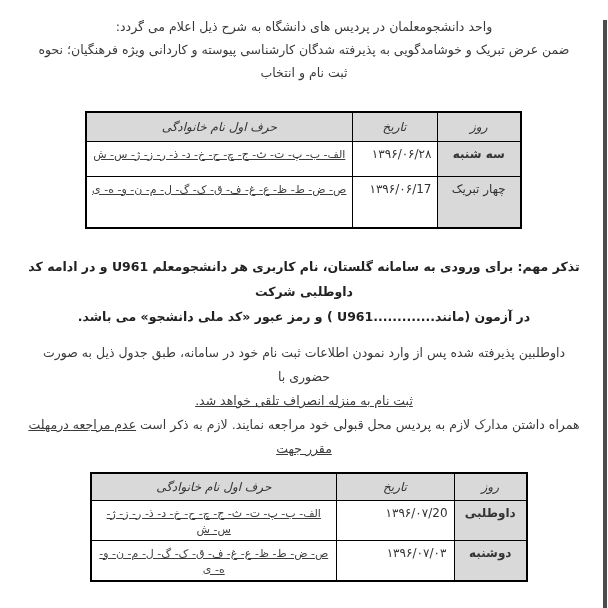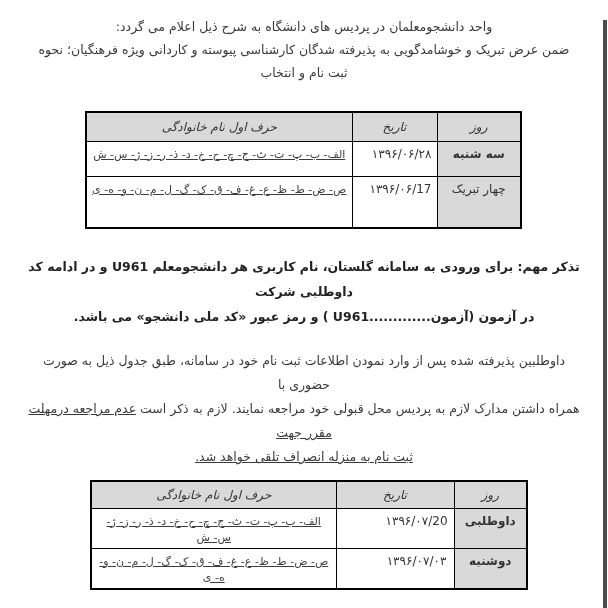--- a/index.html
+++ b/index.html
@@ -74,21 +74,21 @@
 
   .note{
     margin:25px 26px 0;
     text-align:center;
     font-size:12.5px;
     font-weight:bold;
     line-height:25px;
     color:#222222;
   }
   .body-para{
-    margin:20px 26px 0;
+    margin:12px 26px 0;
     text-align:center;
     font-size:12.5px;
     line-height:24px;
     color:#3a3a3a;
   }
   .ul{text-decoration:underline;}
 
   .edge-bar{
     position:absolute;
     top:5px;
@@ -133,27 +133,27 @@
       <tr class="r2">
         <td class="day-cell">چهار تبریک</td>
         <td class="date-cell">۱۳۹۶/۰۶/17</td>
         <td class="letters-cell">ص- ض- ط- ظ- ع- غ- ف- ق- ک- گ- ل- م- ن- و- ه- ی</td>
       </tr>
     </tbody>
   </table>
 
   <div class="note">
     <div>تذکر مهم: برای ورودی به سامانه گلستان، نام کاربری هر دانشجومعلم U961 و در ادامه کد داوطلبی شرکت</div>
-    <div>در آزمون (آزمون.............U961 ) و رمز عبور «کد ملی دانشجو» می باشد.</div>
+    <div>در آزمون (مانند.............U961 ) و رمز عبور «کد ملی دانشجو» می باشد.</div>
   </div>
 
   <div class="body-para">
     <div>داوطلبین پذیرفته شده پس از وارد نمودن اطلاعات ثبت نام خود در سامانه، طبق جدول ذیل به صورت حضوری با</div>
+    <div><span class="ul">ثبت نام به منزله انصراف تلقی خواهد شد.</span></div>
     <div><span>همراه داشتن مدارک لازم به پردیس محل قبولی خود مراجعه نمایند. لازم به ذکر است </span><span class="ul">عدم مراجعه درمهلت مقرر جهت</span></div>
-    <div><span class="ul">ثبت نام به منزله انصراف تلقی خواهد شد.</span></div>
   </div>
 
   <table class="t2">
     <colgroup>
         <col class="col-day">
         <col class="col-date">
         <col class="col-letters">
       </colgroup>
     <thead>
       <tr>

